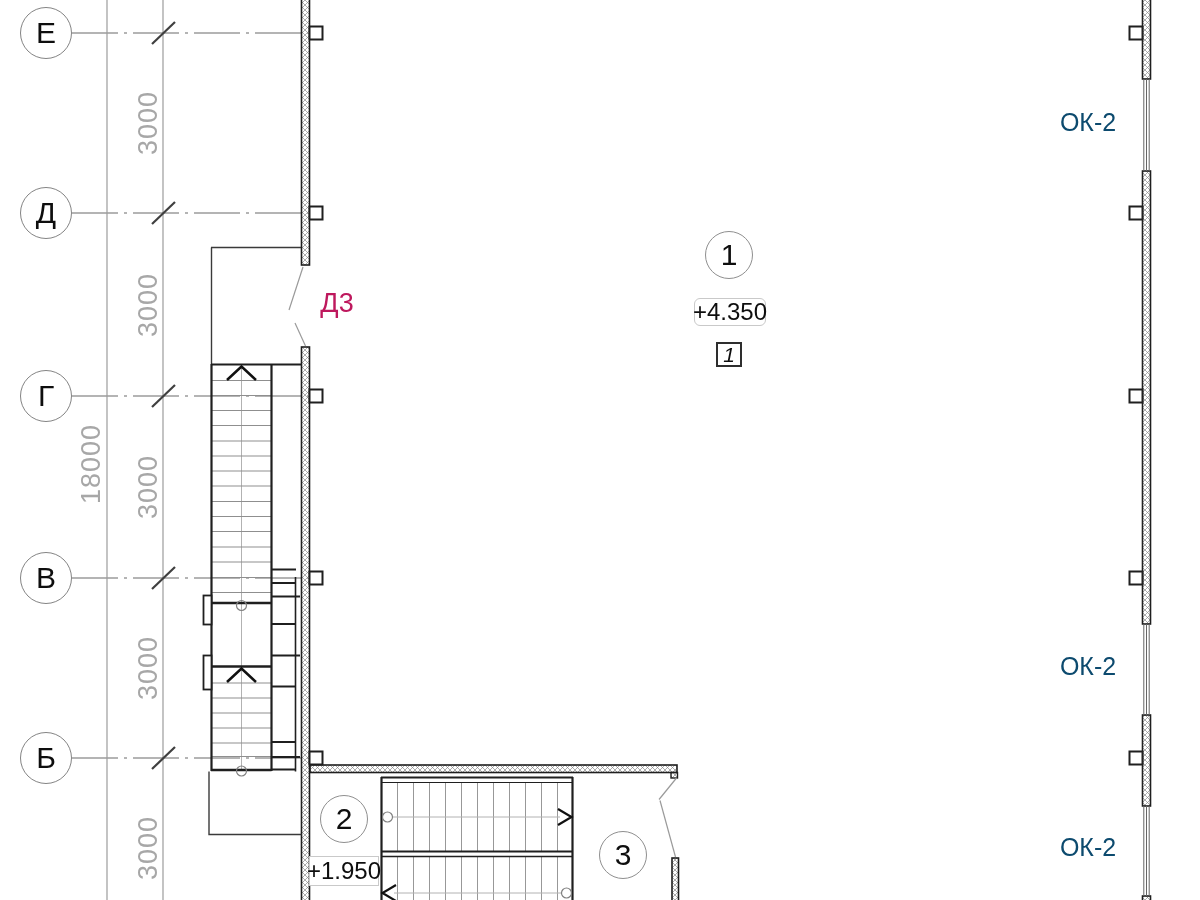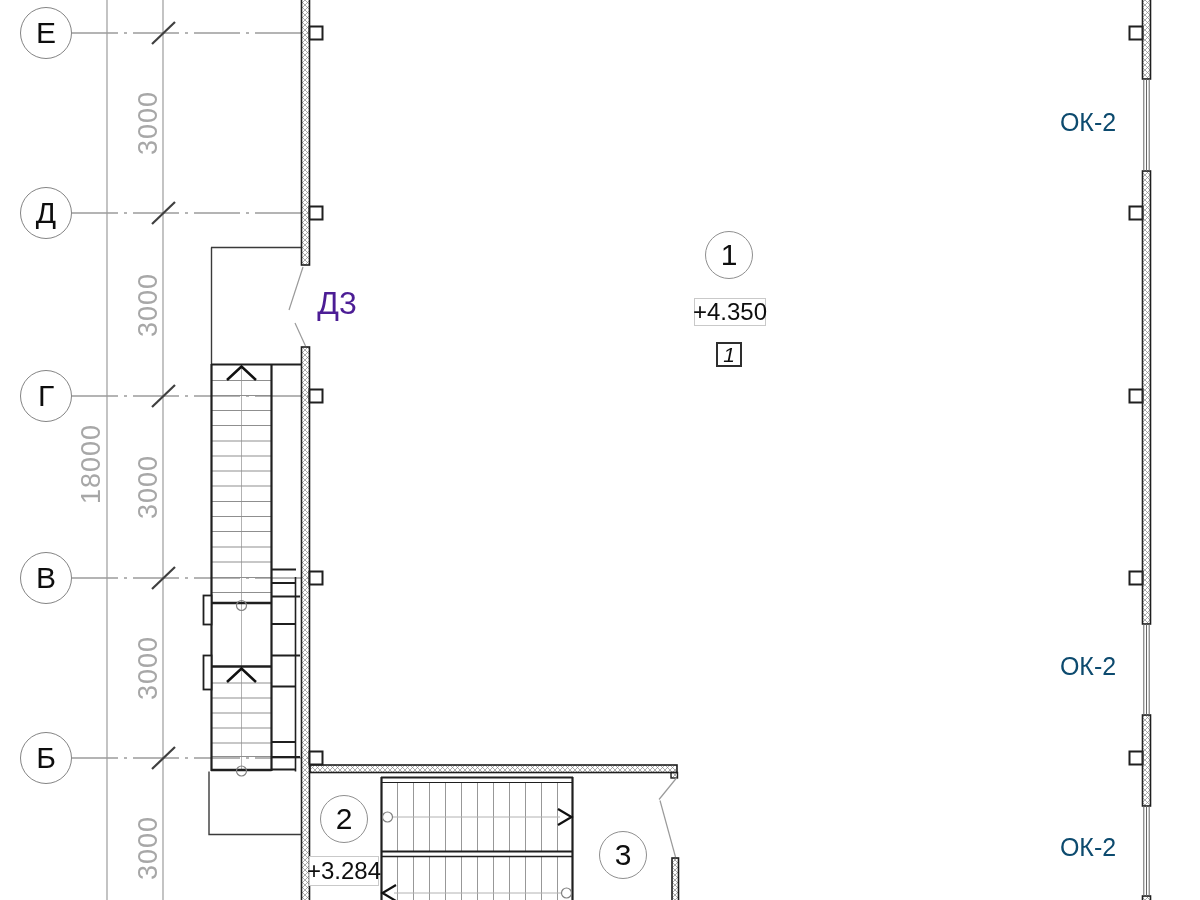--- a/index.html
+++ b/index.html
@@ -22,21 +22,21 @@
     width:48px;height:48px;border:1.2px solid #8f8f8f;border-radius:50%;
     background:#fff;display:flex;align-items:center;justify-content:center;
     font-size:30px;line-height:1;color:#0e0e0e;box-sizing:border-box;
   }
   .vdim{
     transform:translate(-50%,-50%) rotate(-90deg);
     color:#a7a7a7;font-size:27px;white-space:nowrap;letter-spacing:1px;
   }
   .center-txt{transform:translate(-50%,-50%);white-space:nowrap;}
   .ok-label{font-size:25px;color:#0c4a6e;}
-  .door-label{font-size:32px;color:#4c1d95;}
+  .door-label{font-size:27px;color:#be185d;}
   .elev-box{
     background:#fff;border:1px solid #c9c9c9;box-sizing:border-box;
     display:flex;align-items:center;justify-content:center;
     font-size:24px;color:#0e0e0e;
   }
   .sec-mark{
     background:#fff;border:2px solid #2e2e2e;box-sizing:border-box;
     display:flex;align-items:center;justify-content:center;
     font-size:21px;font-style:italic;color:#0e0e0e;
   }
@@ -284,24 +284,24 @@
   <div class="abs room-bubble" style="left:705px;top:231px;">
       <span>1</span>
     </div>
   <div class="abs room-bubble" style="left:320px;top:795px;">
       <span>2</span>
     </div>
   <div class="abs room-bubble" style="left:599px;top:831px;">
       <span>3</span>
     </div>
 
-  <div class="abs elev-box" style="left:694px;top:298px;width:72px;height:28px;">
+  <div class="abs elev-box" style="left:694px;top:298px;width:72px;height:28px;border-radius:6px;">
       <span>+4.350</span>
     </div>
   <div class="abs elev-box" style="left:309px;top:856px;width:70px;height:30px;">
-      <span>+3.284</span>
+      <span>+1.950</span>
     </div>
 
   <div class="abs sec-mark" style="left:716px;top:342px;width:26px;height:25px;">
       <span>1</span>
     </div>
 
 </div>
 
 </body></html>

